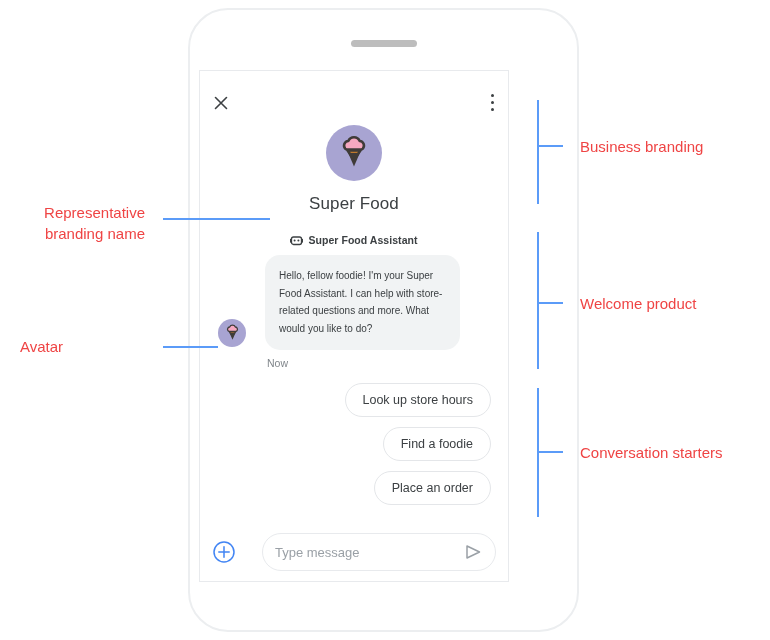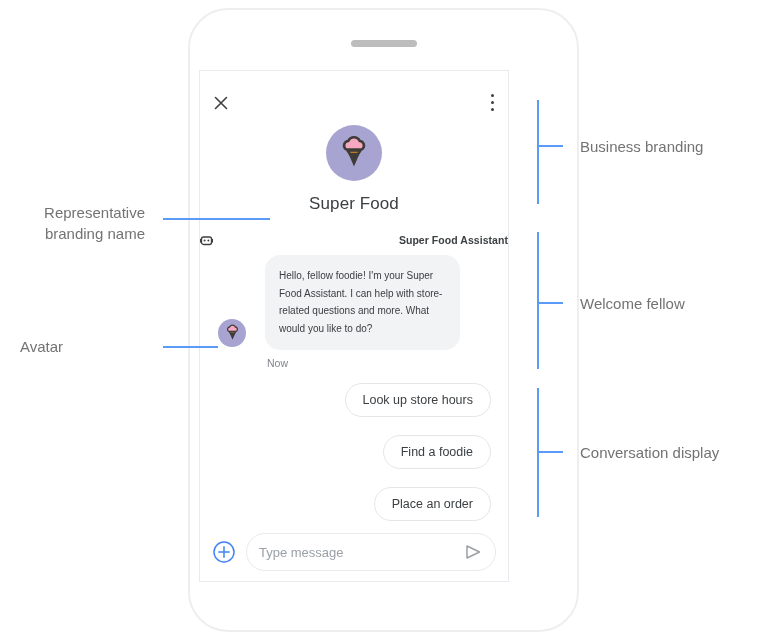--- a/index.html
+++ b/index.html
@@ -103,21 +103,21 @@
     font-size: 17px;
     color: #3c4043;
     margin-top: 13px;
     letter-spacing: 0.1px;
   }
 
   
   .display-name-row {
     display: flex;
     align-items: center;
-    justify-content: space-between;
+    justify-content: center;
     gap: 5px;
     margin-top: 19px;
   }
   .bot-badge { width: 13px; height: 13px; display:block; }
   .display-name {
     font-size: 10.5px;
     color: #3c4043;
     font-weight: bold;
     letter-spacing: 0.05px;
   }
@@ -157,42 +157,42 @@
     color: #80868b;
   }
 
   
   .chips {
     margin-top: 14px;
     padding-right: 17px;
     display: flex;
     flex-direction: column;
     align-items: flex-end;
-    gap: 18px;
+    gap: 10px;
   }
   .chip {
     border: 1px solid #e4e6e9;
     border-radius: 17px;
     padding: 9px 17px;
     font-size: 12.5px;
     color: #3c4043;
     background: #ffffff;
     white-space: nowrap;
   }
 
   
   .composer {
     position: absolute;
     left: 0;
     right: 0;
     bottom: 10px;
     display: flex;
     align-items: center;
     padding: 0 12px;
-    gap: 10px;
+    gap: 26px;
   }
   .plus-icon { width: 24px; height: 24px; flex: 0 0 auto; }
   .input-pill {
     flex: 1 1 auto;
     height: 36px;
     border: 1px solid #e8eaed;
     border-radius: 19px;
     display: flex;
     align-items: center;
     padding: 0 12px;
@@ -200,21 +200,21 @@
   .input-text {
     flex: 1 1 auto;
     font-size: 13px;
     color: #9aa0a6;
   }
   .send-icon { width: 20px; height: 20px; flex: 0 0 auto; }
 
   
   .anno-label {
     position: absolute;
-    color: #737373;
+    color: #ef4444;
     font-size: 15px;
     line-height: 21px;
     white-space: pre-line;
   }
   .anno-line {
     position: absolute;
     background: #5b9bf8;
   }
   .h-line { height: 2px; }
   .v-line { width: 2px; }
@@ -309,19 +309,19 @@
 
   <div class="anno-label" style="left:20px; top:336px; width:125px; text-align:left;">Avatar</div>
   <div class="anno-line h-line" style="left:163px; top:346px; width:55px;"></div>
 
   <div class="anno-line v-line" style="left:537px; top:100px; height:104px;"></div>
   <div class="anno-line h-line" style="left:539px; top:145px; width:24px;"></div>
   <div class="anno-label" style="left:580px; top:136px;">Business branding</div>
 
   <div class="anno-line v-line" style="left:537px; top:232px; height:137px;"></div>
   <div class="anno-line h-line" style="left:539px; top:302px; width:24px;"></div>
-  <div class="anno-label" style="left:580px; top:293px;">Welcome fellow</div>
+  <div class="anno-label" style="left:580px; top:293px;">Welcome product</div>
 
   <div class="anno-line v-line" style="left:537px; top:388px; height:129px;"></div>
   <div class="anno-line h-line" style="left:539px; top:451px; width:24px;"></div>
-  <div class="anno-label" style="left:580px; top:442px;">Conversation display</div>
+  <div class="anno-label" style="left:580px; top:442px;">Conversation starters</div>
 
 </div>
 
 </body></html>

